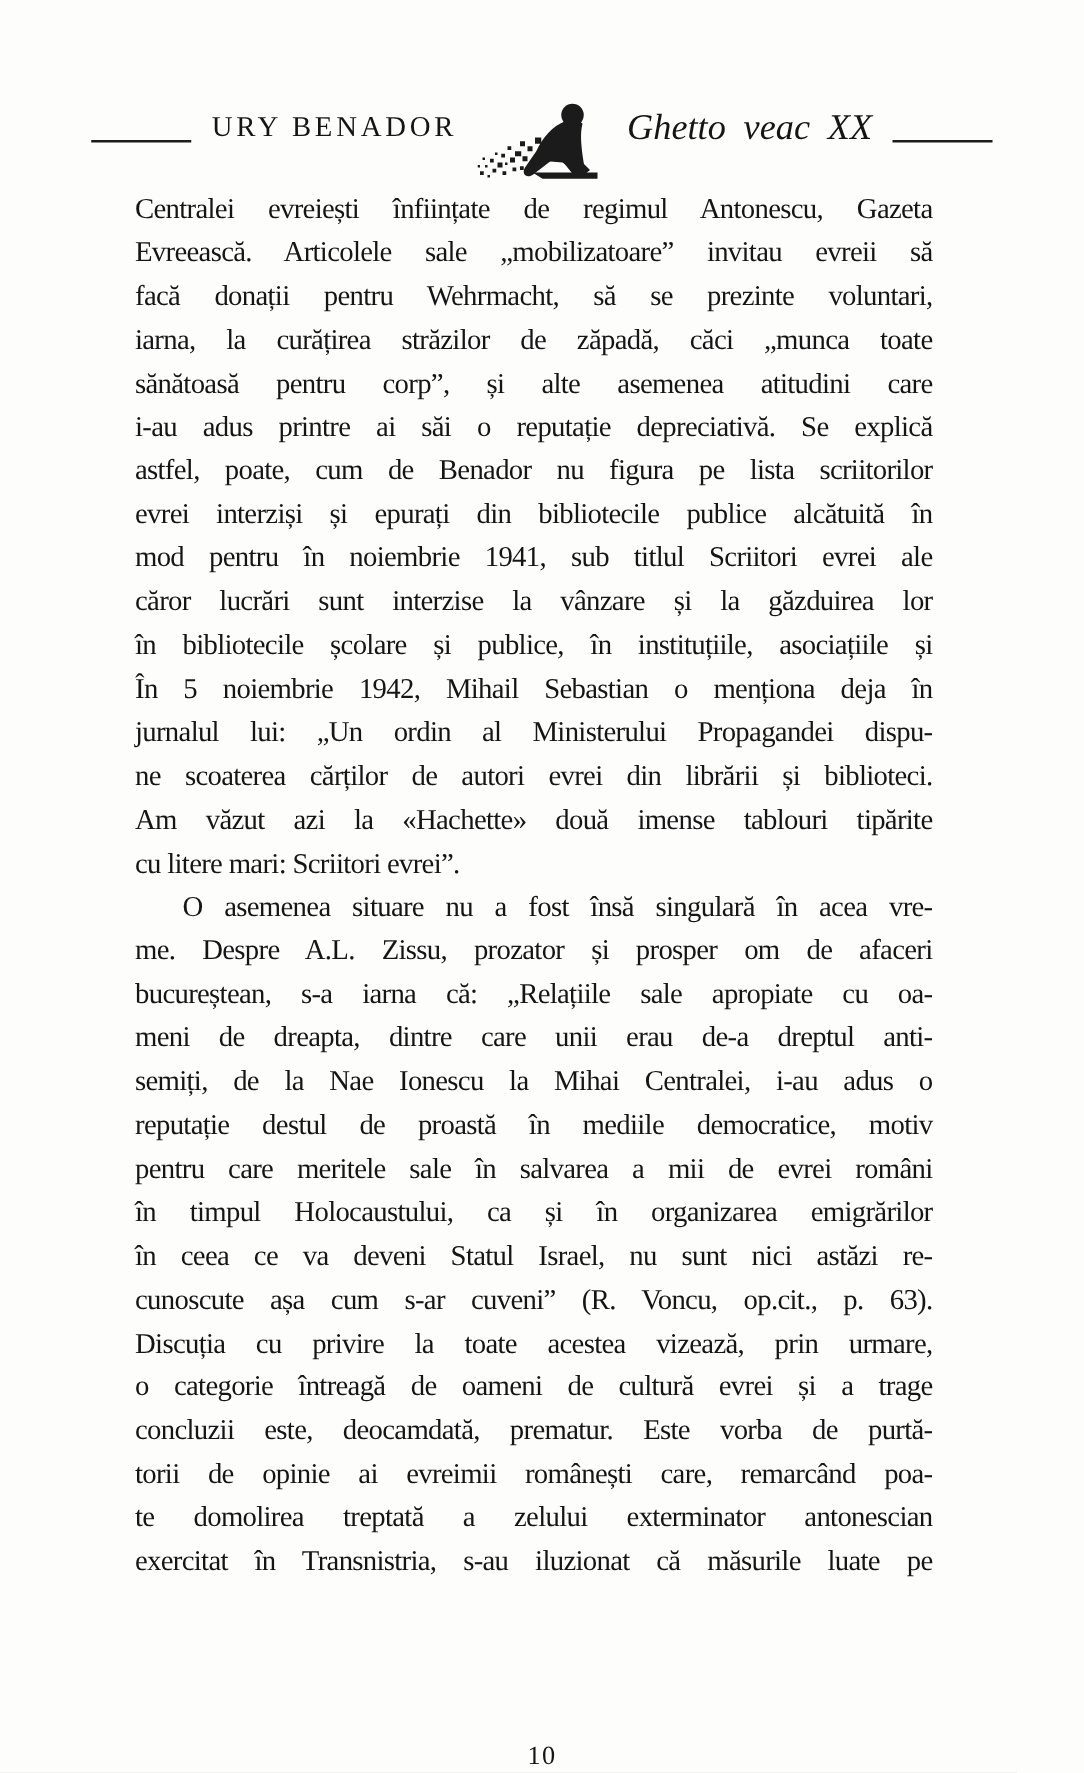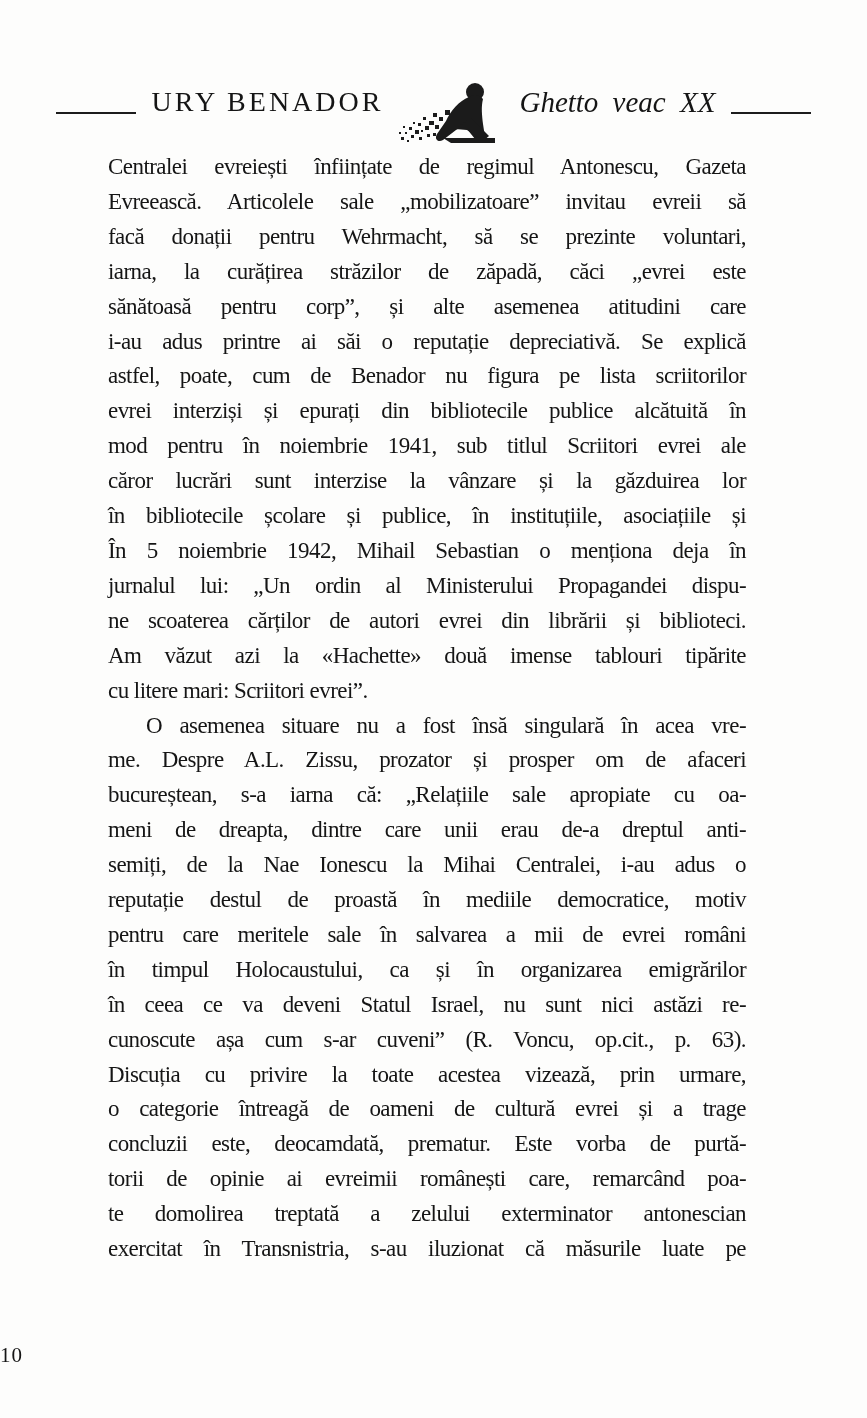--- a/index.html
+++ b/index.html
@@ -16,21 +16,21 @@
   .header{
     position:absolute;top:84px;left:0;right:0;
     display:flex;justify-content:center;align-items:flex-start;
     gap:16px;height:56px;
   }
   .rule{
     width:80px;height:0;border-top:2px solid #1c1c1c;
     margin-top:28px;
   }
   .author{
-    font-size:28px;letter-spacing:3px;line-height:36px;
+    font-size:23px;letter-spacing:3px;line-height:36px;
     white-space:nowrap;
   }
   .booktitle{
     font-style:italic;font-size:29px;line-height:36px;
     word-spacing:7px;white-space:nowrap;
   }
   .hdr-icon{margin-top:-4px;}
   
   .textblock{
     position:absolute;left:108px;top:150px;width:638px;
@@ -43,22 +43,22 @@
     white-space:normal;
   }
   .line.final{
     text-align-last:left;
     -moz-text-align-last:left;
   }
   .line.indent{padding-left:38px;}
   .it{}
   
   .folio{
-    position:absolute;top:1343px;left:0;right:0;
-    text-align:left;font-size:21px;letter-spacing:1px;
+    position:absolute;top:1392px;left:0;right:0;
+    text-align:center;font-size:21px;letter-spacing:1px;
   }
 </style>
 </head>
 <body>
 
 <div class="page">
 
   <div class="header">
     <div class="rule"></div>
     <div class="author">URY BENADOR</div>
@@ -99,21 +99,21 @@
     </div>
     <div class="booktitle">Ghetto veac XX</div>
     <div class="rule"></div>
   </div>
 
   <div class="textblock">
       <div>
         <div class="line"><span>Centralei evreiești înființate de regimul Antonescu, </span><span class="it">Gazeta</span></div>
         <div class="line"><span class="it">Evreească</span><span>. Articolele sale „mobilizatoare” invitau evreii să</span></div>
         <div class="line"><span>facă donații pentru Wehrmacht, să se prezinte voluntari,</span></div>
-        <div class="line"><span>iarna, la curățirea străzilor de zăpadă, căci „evrei este</span></div>
+        <div class="line"><span>iarna, la curățirea străzilor de zăpadă, căci „munca toate</span></div>
         <div class="line"><span>sănătoasă pentru corp”, și alte asemenea atitudini care</span></div>
         <div class="line"><span>i-au adus printre ai săi o reputație depreciativă. Se explică</span></div>
         <div class="line"><span>astfel, poate, cum de Benador nu figura pe lista scriitorilor</span></div>
         <div class="line"><span>evrei interziși și epurați din bibliotecile publice alcătuită în</span></div>
         <div class="line"><span>mod pentru în noiembrie 1941, sub titlul </span><span class="it">Scriitori evrei ale</span></div>
         <div class="line"><span class="it">căror lucrări sunt interzise la vânzare și la găzduirea lor</span></div>
         <div class="line"><span class="it">în bibliotecile școlare și publice, în instituțiile, asociațiile și</span></div>
         <div class="line"><span>În 5 noiembrie 1942, Mihail Sebastian o menționa deja în</span></div>
         <div class="line"><span>jurnalul lui: „Un ordin al Ministerului Propagandei dispu-</span></div>
         <div class="line"><span>ne scoaterea cărților de autori evrei din librării și biblioteci.</span></div>

